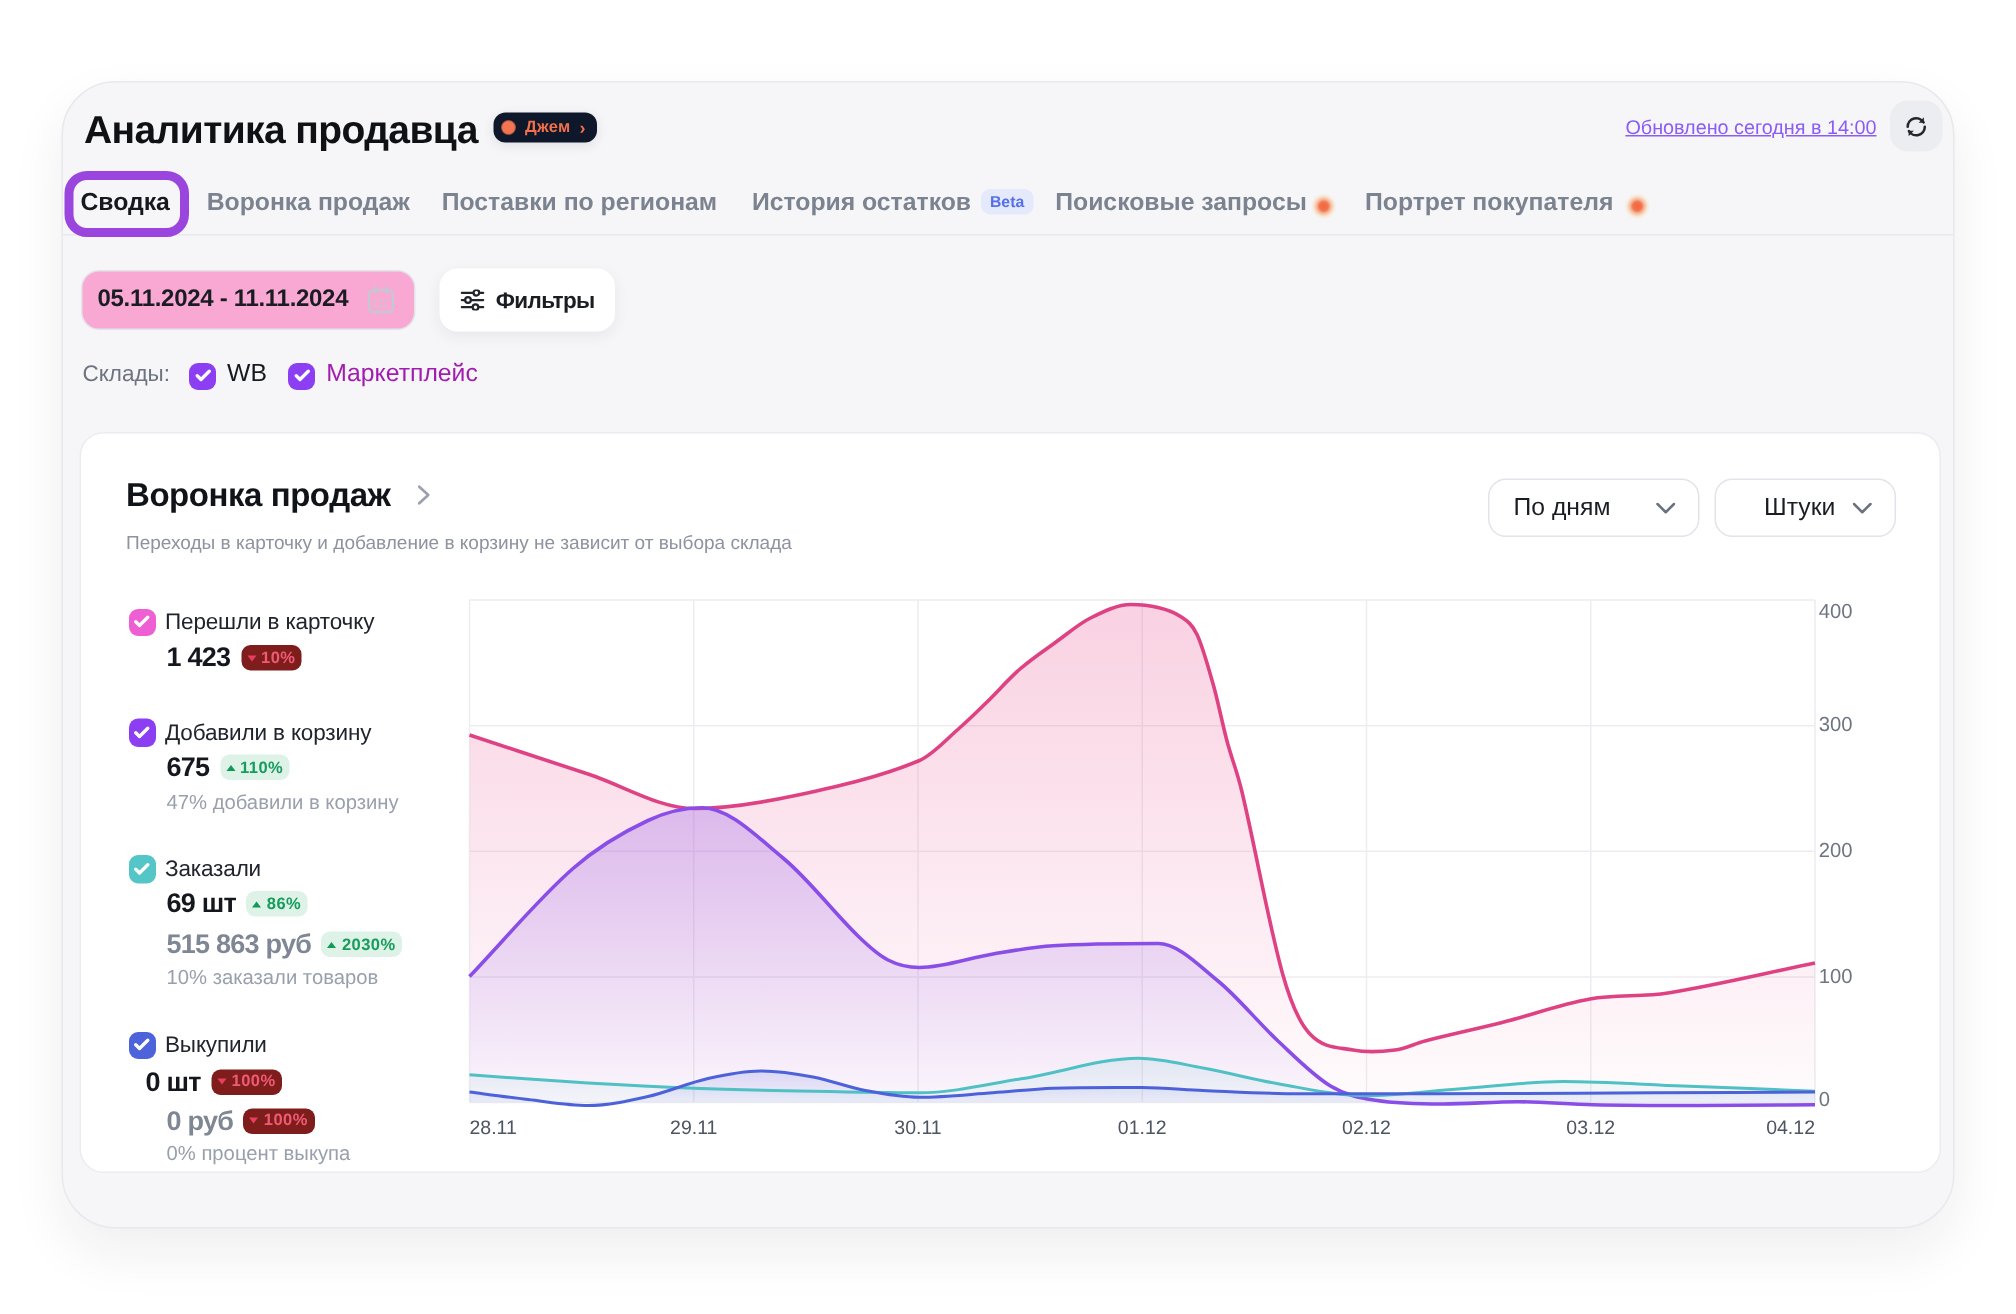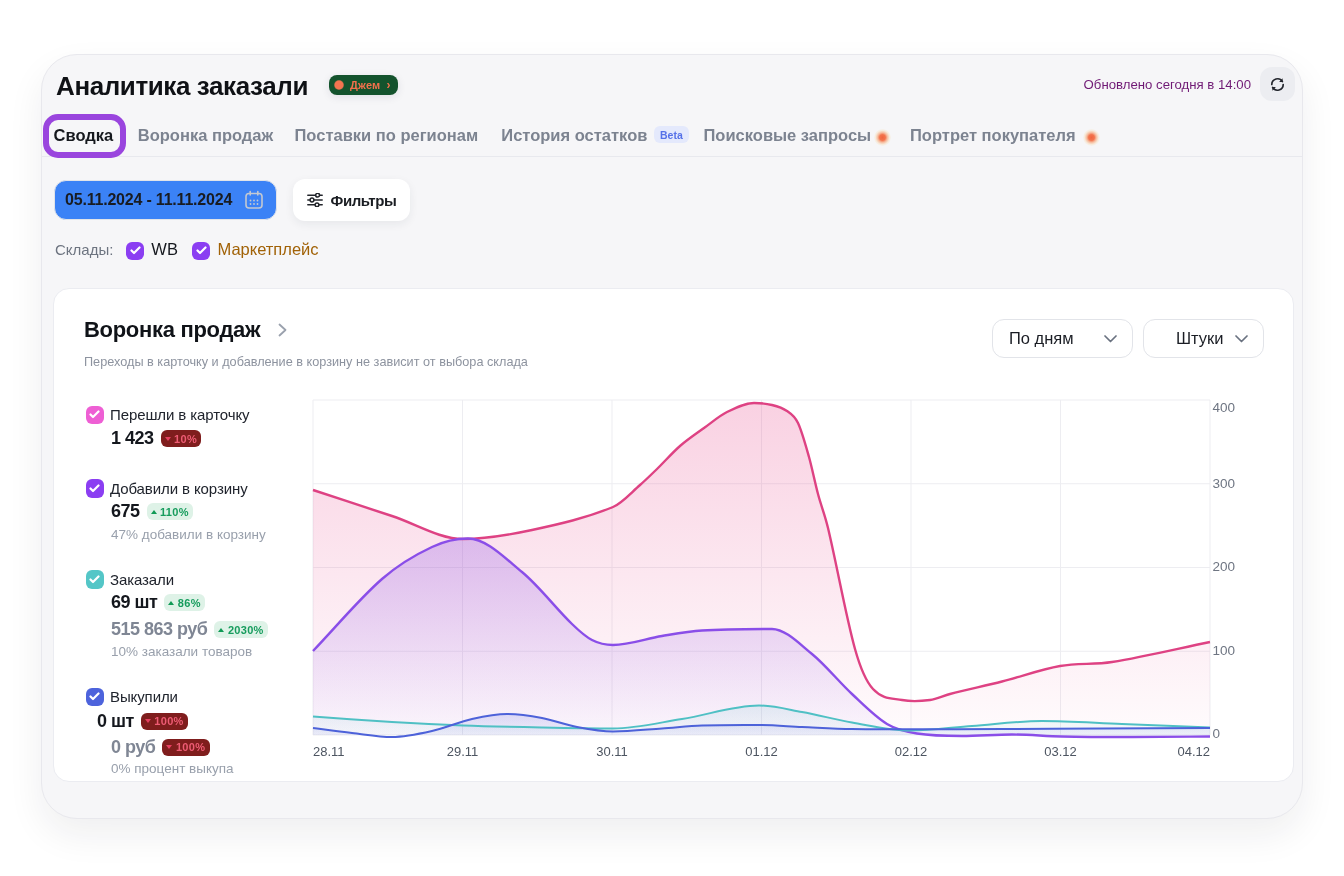--- a/index.html
+++ b/index.html
@@ -1,32 +1,32 @@
 <!DOCTYPE html>
 <html lang="ru"><head>
 <meta charset="UTF-8">
 <title>Аналитика продавца</title>
 <style>
   * { margin:0; padding:0; box-sizing:border-box; }
   html,body { width:1344px; height:876px; background:#ffffff; font-family:"Liberation Sans", sans-serif; overflow:hidden; }
   .card { position:absolute; left:41px; top:54px; width:1262px; height:765px; background:#f6f6f8; border:1px solid #e8e8ed; border-radius:36px; box-shadow:0 16px 36px rgba(30,34,48,.07); }
   h1 { position:absolute; left:14px; top:16px; font-size:26px; font-weight:700; color:#0f1115; letter-spacing:-0.4px; }
-  .jam { position:absolute; left:287px; top:20px; height:20px; background:#14532d; border-radius:8px; box-shadow:0 2px 8px rgba(40,40,70,.10); display:flex; align-items:center; padding:0 8px 0 5px; gap:6px; }
+  .jam { position:absolute; left:287px; top:20px; height:20px; background:#0f172a; border-radius:8px; box-shadow:0 2px 8px rgba(40,40,70,.10); display:flex; align-items:center; padding:0 8px 0 5px; gap:6px; }
   .jam .dot { width:10px; height:10px; border-radius:50%; background:radial-gradient(circle, #f37450 0%, #f37450 55%, rgba(243,116,80,.35) 75%, rgba(243,116,80,0) 100%); }
   .jam .t { font-size:11px; font-weight:700; color:#f3704c; letter-spacing:.2px; }
   .jam .c { font-size:12px; font-weight:700; color:#f3704c; margin-top:-1px; }
-  .upd { position:absolute; right:51px; top:22px; font-size:13.2px; color:#701a75; }
+  .upd { position:absolute; right:51px; top:22px; font-size:13.2px; color:#8b5cf6;text-decoration:underline; }
   .refresh { position:absolute; left:1218px; top:12px; width:35px; height:34px; border-radius:12px; background:#ecedf1; display:flex; align-items:center; justify-content:center; }
   .tabs-divider { position:absolute; left:0; right:0; top:101px; height:1px; background:#e8e9ee; }
   .tab { position:absolute; top:71px; height:21px; font-size:16.5px; font-weight:700; color:#7c8390; white-space:nowrap; }
   .tab.active { color:#15181d; }
   .annot { position:absolute; left:1px; top:59px; width:83px; height:44px; border:6.5px solid #9a45de; border-radius:15px; }
   .beta { position:absolute; left:612px; top:71px; height:17px; padding:0 6px; background:#e4e9fc; border-radius:6px; font-size:10.5px; font-weight:700; color:#5671e8; display:flex; align-items:center; }
   .odot { position:absolute; top:73.5px; width:17px; height:17px; border-radius:50%; background:radial-gradient(circle, #f1663f 0%, #f3744d 24%, rgba(246,140,85,.55) 40%, rgba(250,195,115,.22) 58%, rgba(250,210,140,0) 75%); }
-  .datebox { position:absolute; left:12px; top:125px; width:223px; height:40px; background:#3b82f6; border:1px solid #e2e4e9; border-radius:12px; display:flex; align-items:center; padding:0 12px 0 10px; }
+  .datebox { position:absolute; left:12px; top:125px; width:223px; height:40px; background:#f9a8d4; border:1px solid #e2e4e9; border-radius:12px; display:flex; align-items:center; padding:0 12px 0 10px; }
   .datebox .dt { font-size:16px; font-weight:700; color:#191c22; letter-spacing:-0.2px; }
   .filterbtn { position:absolute; left:251px; top:124px; width:117px; height:42px; background:#fff; border-radius:12px; box-shadow:0 3px 10px rgba(35,40,60,.07); display:flex; align-items:center; justify-content:center; gap:8px; }
   .filterbtn .t { font-size:15px; font-weight:700; color:#1a1d22; letter-spacing:-0.4px; }
   .sklady { position:absolute; left:13px; top:185px; height:18.5px; display:flex; align-items:center; }
   .sklady .lbl { font-size:15px; color:#6d7480; }
   .cb { width:18.5px; height:18.5px; border-radius:6px; display:flex; align-items:center; justify-content:center; flex:0 0 auto; }
   .panel { position:absolute; left:11px; top:233px; width:1241px; height:494px; background:#ffffff; border:1px solid #ebecf1; border-radius:16px; }
   .panel h2 { position:absolute; left:30px; top:28px; font-size:22px; font-weight:700; color:#101318; letter-spacing:-0.3px; }
   .panel .chev { position:absolute; left:224px; top:34px; }
   .panel .sub { position:absolute; left:30px; top:66px; font-size:12.7px; color:#8d939f; }
@@ -41,21 +41,21 @@
   .badge { display:inline-flex; align-items:center; gap:3.5px; height:17px; padding:0 4.5px 0 4px; border-radius:6px; font-size:11px; font-weight:700; letter-spacing:.3px; }
   .badge.up { background:#def2e7; color:#169c5d; }
   .badge.down { background:#7f1d1d; color:#ee5c74;text-align:center; }
   .tri-up { width:0; height:0; border-left:3.5px solid transparent; border-right:3.5px solid transparent; border-bottom:4.5px solid #0f9a55; }
   .tri-down { width:0; height:0; border-left:3.5px solid transparent; border-right:3.5px solid transparent; border-top:4.5px solid #e63f60; }
   .lsub { font-size:13.5px; color:#99a0ac; }
 </style>
 </head>
 <body>
 <div class="card">
-  <h1>Аналитика заказали</h1>
+  <h1>Аналитика продавца</h1>
   <div class="jam">
       <span class="dot"></span>
       <span class="t">Джем</span>
       <span class="c">›</span>
     </div>
   <div class="upd">Обновлено сегодня в 14:00</div>
   <div class="refresh">
     <svg width="17" height="17" viewBox="0 0 17 17" fill="none">
       <path d="M14.2 8.5 A 5.7 5.7 0 0 1 3.6 11.4" stroke="#23262d" stroke-width="1.7" stroke-linecap="round"></path>
       <path d="M2.8 8.5 A 5.7 5.7 0 0 1 13.4 5.6" stroke="#23262d" stroke-width="1.7" stroke-linecap="round"></path>
@@ -105,21 +105,21 @@
         <svg width="11" height="9" viewBox="0 0 11 9" fill="none">
           <path d="M1.5 4.5 L4 7 L9.5 1.5" stroke="#fff" stroke-width="2.2" stroke-linecap="round" stroke-linejoin="round"></path>
         </svg>
       </span>
     <span style="font-size:16.5px; color:#16191f; margin-left:7px;">WB</span>
     <span class="cb" style="background:#8b3ef2; margin-left:14px; position:relative; top:1.5px;">
         <svg width="11" height="9" viewBox="0 0 11 9" fill="none">
           <path d="M1.5 4.5 L4 7 L9.5 1.5" stroke="#fff" stroke-width="2.2" stroke-linecap="round" stroke-linejoin="round"></path>
         </svg>
       </span>
-    <span style="font-size:16.5px; color:#a16207; margin-left:7px;">Маркетплейс</span>
+    <span style="font-size:16.5px; color:#a21caf; margin-left:7px;">Маркетплейс</span>
   </div>
   <div class="panel">
     <h2>Воронка продаж</h2>
     <svg class="chev" width="9" height="14" viewBox="0 0 9 14" fill="none">
         <path d="M1.5 1.5 L7.5 7 L1.5 12.5" stroke="#9aa1ad" stroke-width="1.8" stroke-linecap="round" stroke-linejoin="round"></path>
       </svg>
     <div class="sub">Переходы в карточку и добавление в корзину не зависит от выбора склада</div>
     <div class="dd" style="left:938px; width:141px;">
         <span class="t">По дням</span>
         <svg width="13" height="8" viewBox="0 0 13 8" fill="none">

